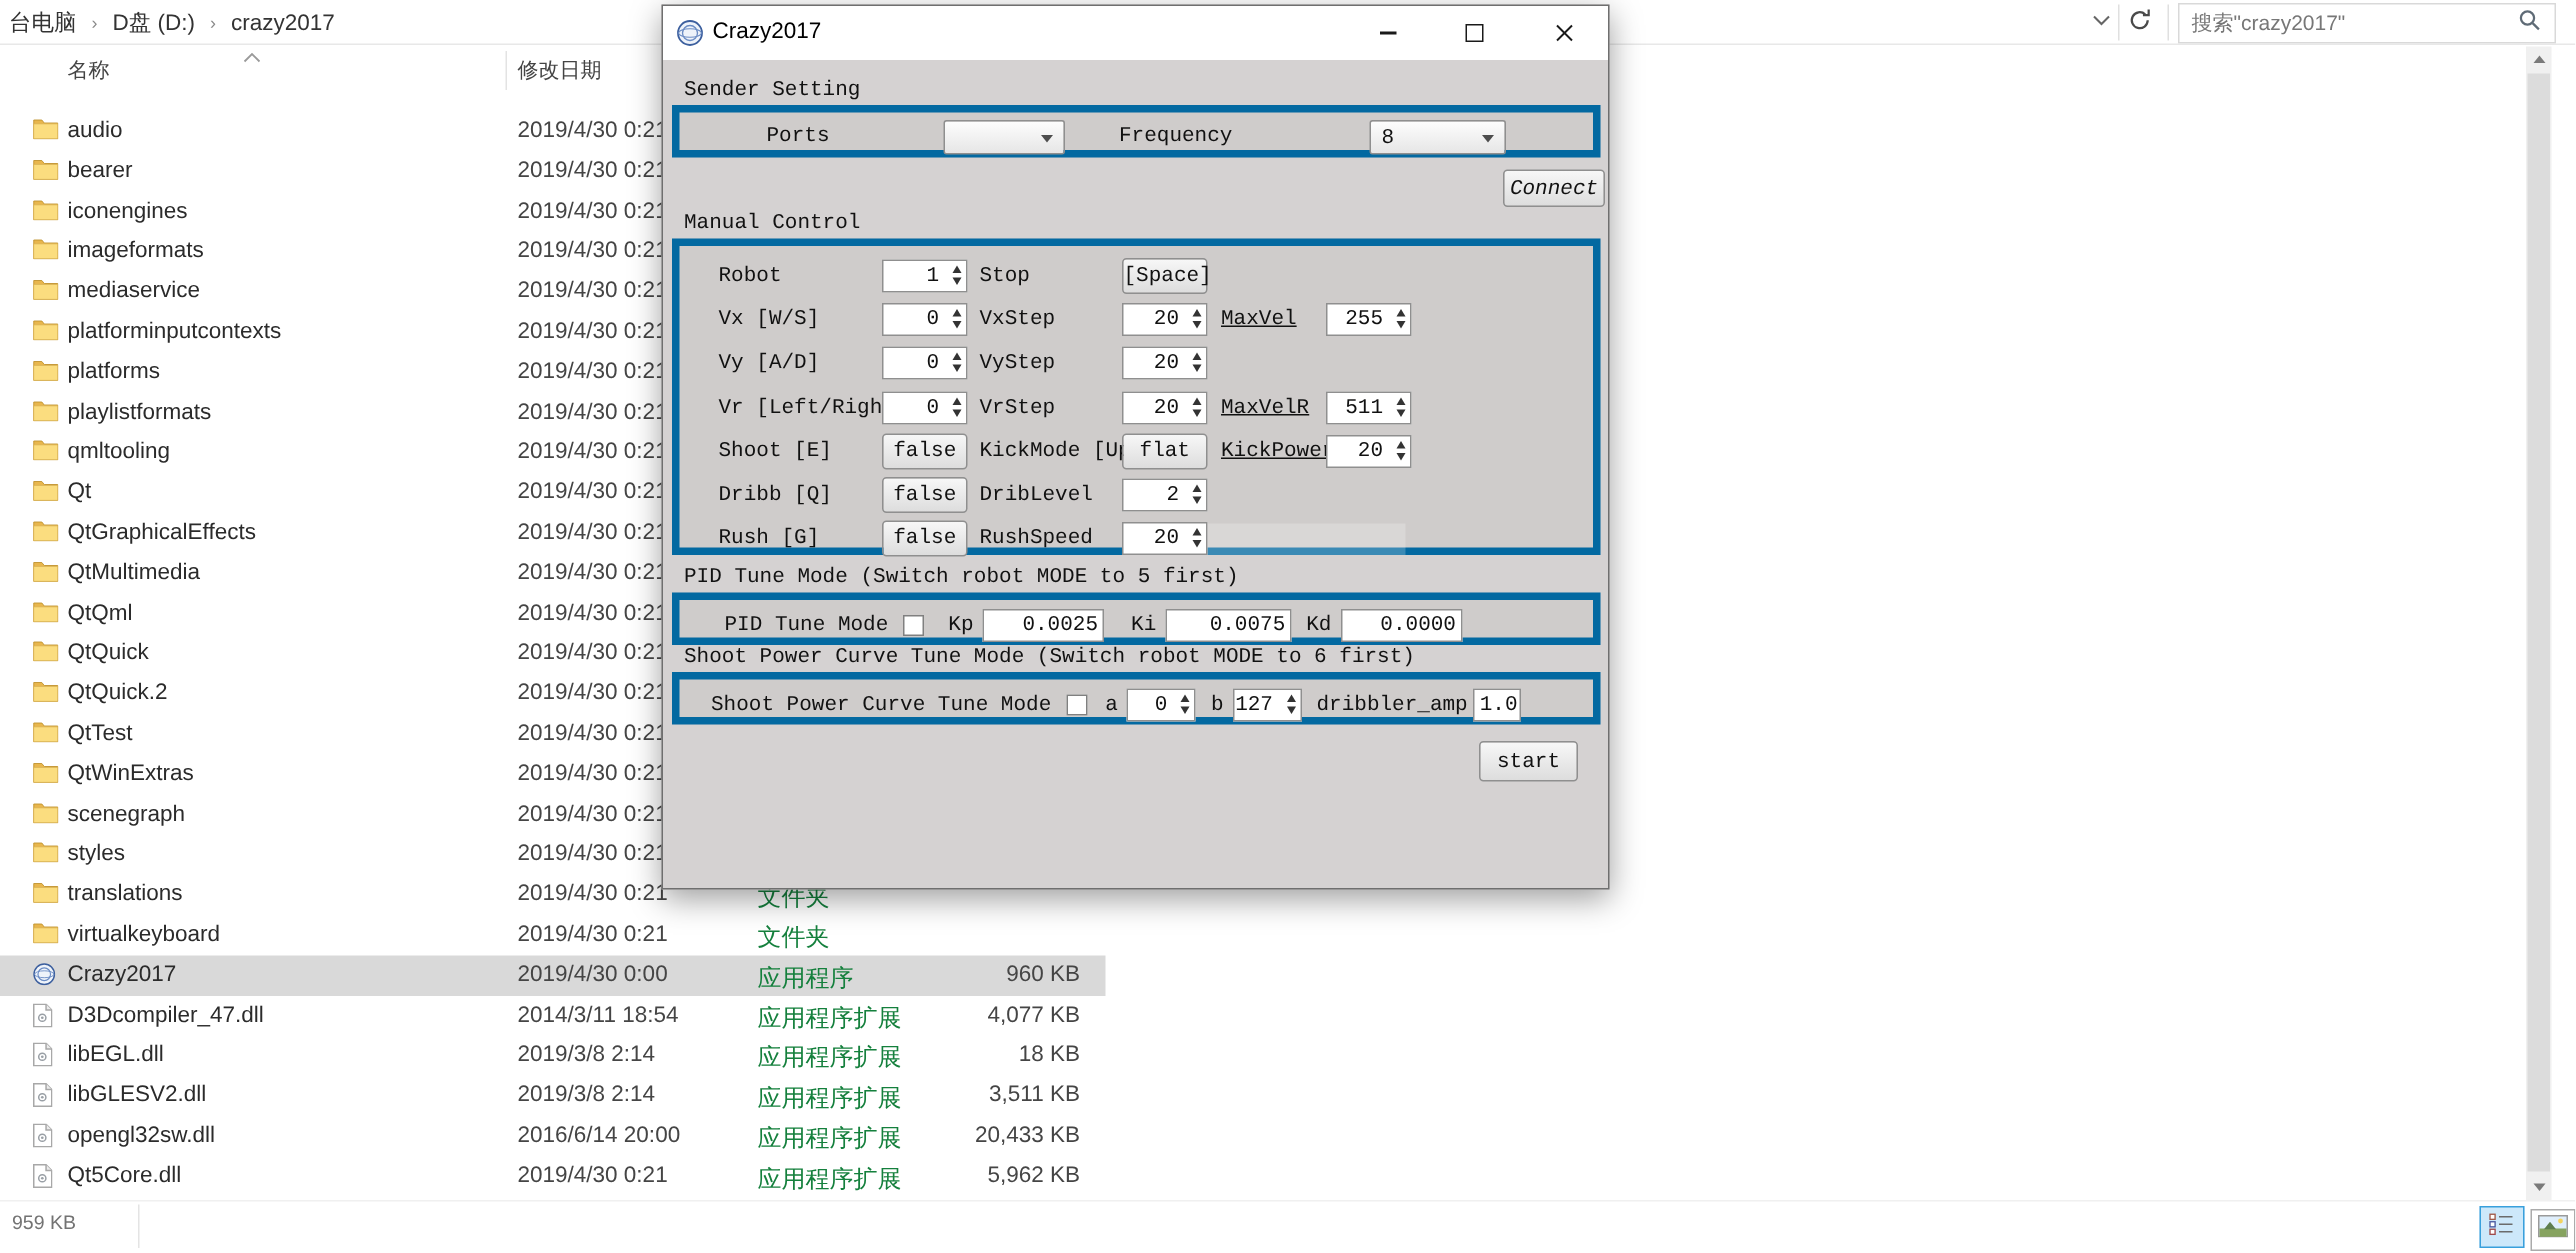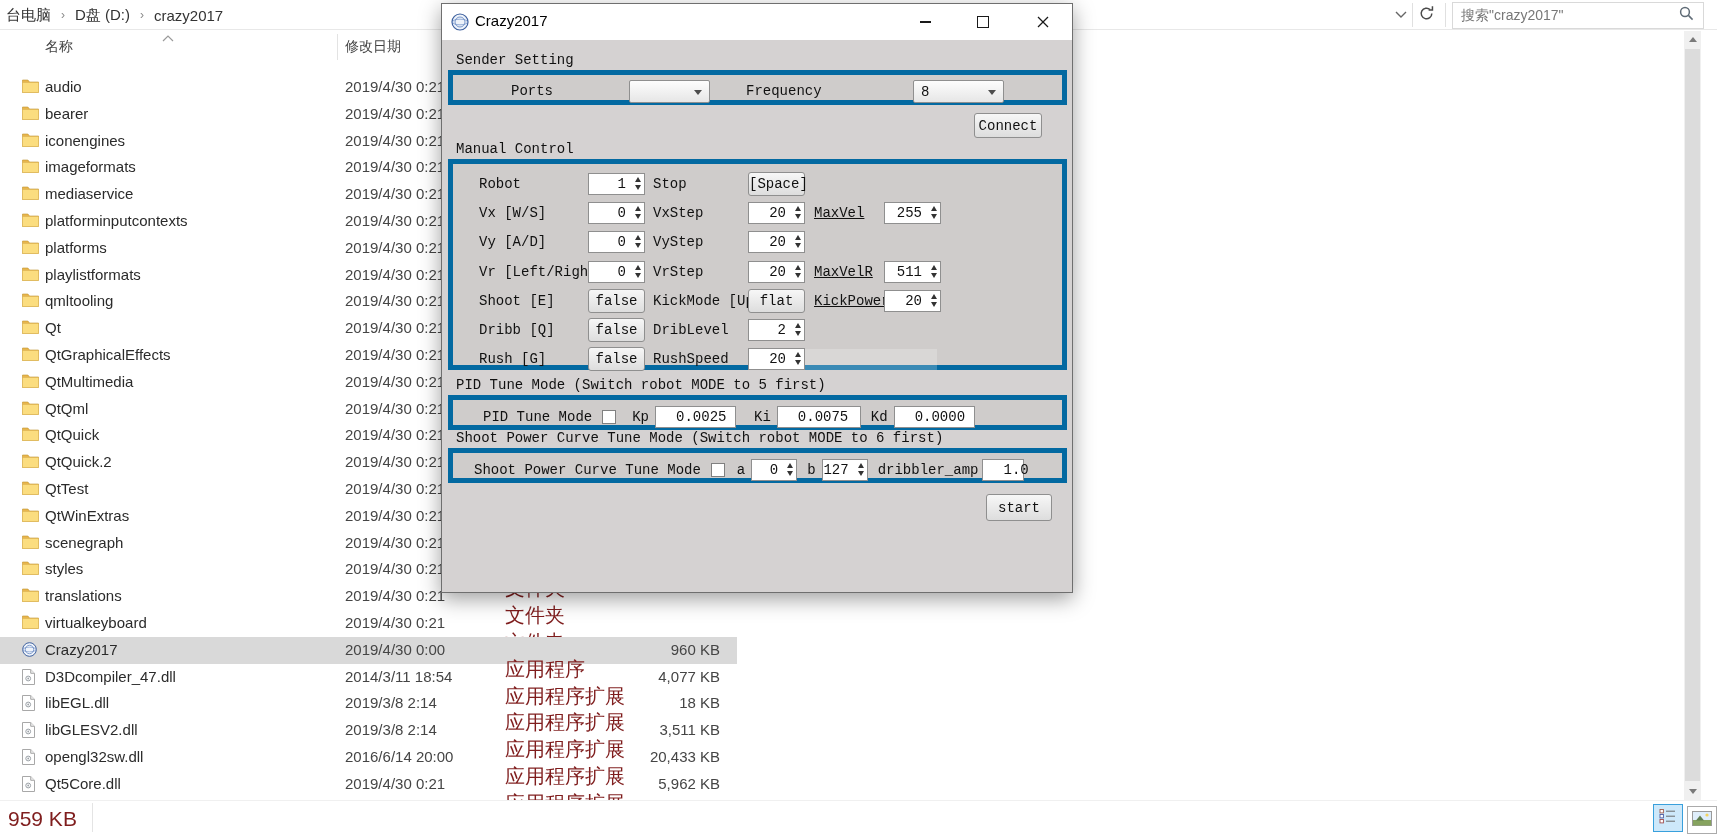--- a/index.html
+++ b/index.html
@@ -22,24 +22,24 @@
   .hdr-name{position:absolute;left:45px;top:6px;}
   .hdr-date{position:absolute;left:345px;top:6px;}
   .hdr-caret{position:absolute;left:162px;top:-2px;}
   .hdr-sep{position:absolute;left:337px;top:2px;width:1px;height:26px;background:#e3e3e3;}
   .file-list{position:absolute;left:0;top:74px;width:1717px;}
   .frow{position:relative;height:26.8px;width:737px;}
   .frow.sel{background:#d9d9d9;}
   .ficon{position:absolute;left:22px;top:5px;width:18px;height:17px;}
   .fname{position:absolute;left:45px;top:4px;font-size:15px;color:#2b2b2b;white-space:nowrap;}
   .fdate{position:absolute;left:345px;top:4px;font-size:15px;color:#454545;white-space:nowrap;}
-  .ftype{position:absolute;left:505px;top:19px;font-size:20px;color:#7f1d1d;white-space:nowrap;}
+  .ftype{position:absolute;left:505px;top:5px;font-size:16px;color:#15803d;white-space:nowrap;}
   .fsize{position:absolute;left:600px;top:4px;width:120px;text-align:right;font-size:15px;color:#454545;}
   .status-bar{position:absolute;left:0;top:800px;width:1717px;height:35px;background:#fff;border-top:1px solid #f0f0f0;}
-  .status-size{position:absolute;left:8px;top:6px;font-size:21px;color:#7f1d1d;}
+  .status-size{position:absolute;left:8px;top:6px;font-size:13px;color:#737373;}
   .status-sep{position:absolute;left:92px;top:2px;width:1px;height:29px;background:#e4e4e4;}
   .view-btn{position:absolute;width:30px;height:28px;display:flex;align-items:center;justify-content:center;box-sizing:border-box;}
   .view-details{left:1653px;top:804px;background:#cde8fa;border:1px solid #39a0dc;}
   .view-thumb{left:1687px;top:806px;background:#fff;border:1px solid #ababab;}
   
   .scrollbar{position:absolute;left:1684px;top:31px;width:17px;height:769px;background:#f0f0f0;}
   .sb-up,.sb-dn{position:absolute;left:0;width:17px;height:17px;display:flex;align-items:center;justify-content:center;}
   .sb-up{top:0;}.sb-dn{bottom:0;}
   .tri-up{width:0;height:0;border-left:4px solid transparent;border-right:4px solid transparent;border-bottom:5px solid #7a7a7a;}
   .tri-dn{width:0;height:0;border-left:4px solid transparent;border-right:4px solid transparent;border-top:5px solid #7a7a7a;}
@@ -62,35 +62,35 @@
   .panel-pid{top:391px;height:35px;}
   .panel-shoot{top:444px;height:35px;}
   .plabel{position:absolute;top:8px;white-space:nowrap;}
   .combo{position:absolute;top:5px;height:23px;background:linear-gradient(#fdfdfd,#e6e6e6);
          border:1px solid #8f8f8f;border-radius:2px;box-sizing:border-box;font-size:14px;}
   .combo .cval{position:absolute;left:7px;top:3px;}
   .combo .carrow{position:absolute;right:7px;top:9px;width:0;height:0;
          border-left:4px solid transparent;border-right:4px solid transparent;border-top:5px solid #4d4d4d;}
   .qbtn{font-family:inherit;font-size:14px;color:#111;background:linear-gradient(#f7f7f7,#dddddd);
         border:1px solid #8f8f8f;border-radius:3px;padding:0;}
-  .btn-connect{position:absolute;left:532px;top:109px;width:68px;height:25px;}
+  .btn-connect{position:absolute;left:560px;top:109px;width:68px;height:25px;font-style:italic;}
   .btn-start{position:absolute;left:544px;top:490px;width:66px;height:27px;}
   .mc-grid{position:absolute;left:26px;top:5px;display:grid;
            grid-template-columns:109px 57px 103px 57px 79px 57px;grid-auto-rows:29.3px;align-items:center;}
   .mc-label{white-space:nowrap;}
   .pl8{padding-left:8px;box-sizing:border-box;}
   .pl9{padding-left:9px;box-sizing:border-box;text-decoration:underline;}
   .spin{position:relative;width:57px;height:22px;background:#fff;border:1px solid #8f8f8f;box-sizing:border-box;}
   .spin-val{position:absolute;right:18px;top:2px;}
   .spin-btns{position:absolute;right:3px;top:3px;display:flex;flex-direction:column;gap:3px;}
   .spin-btns .up{width:0;height:0;border-left:3.5px solid transparent;border-right:3.5px solid transparent;border-bottom:5px solid #333;}
   .spin-btns .dn{width:0;height:0;border-left:3.5px solid transparent;border-right:3.5px solid transparent;border-top:5px solid #333;}
   .cellbtn{width:57px;height:24px;}
   .ghost{grid-column:5/7;width:132px;height:21px;background:rgba(255,255,255,.22);}
-  .qedit{background:#fff;border:1px solid #8f8f8f;box-sizing:border-box;height:22px;padding:2px 20px;white-space:nowrap;}
+  .qedit{background:#fff;border:1px solid #8f8f8f;box-sizing:border-box;height:22px;padding:2px 3px;white-space:nowrap;text-align:right;}
   .checkbox{width:14px;height:14px;background:#fff;border:1px solid #808080;box-sizing:border-box;}
   .hflex{position:absolute;top:6px;display:flex;align-items:center;}
   .pid-row{left:30px;}
   .shoot-row{left:21px;}
 </style>
 </head>
 <body>
 
 <div class="screen">
 

